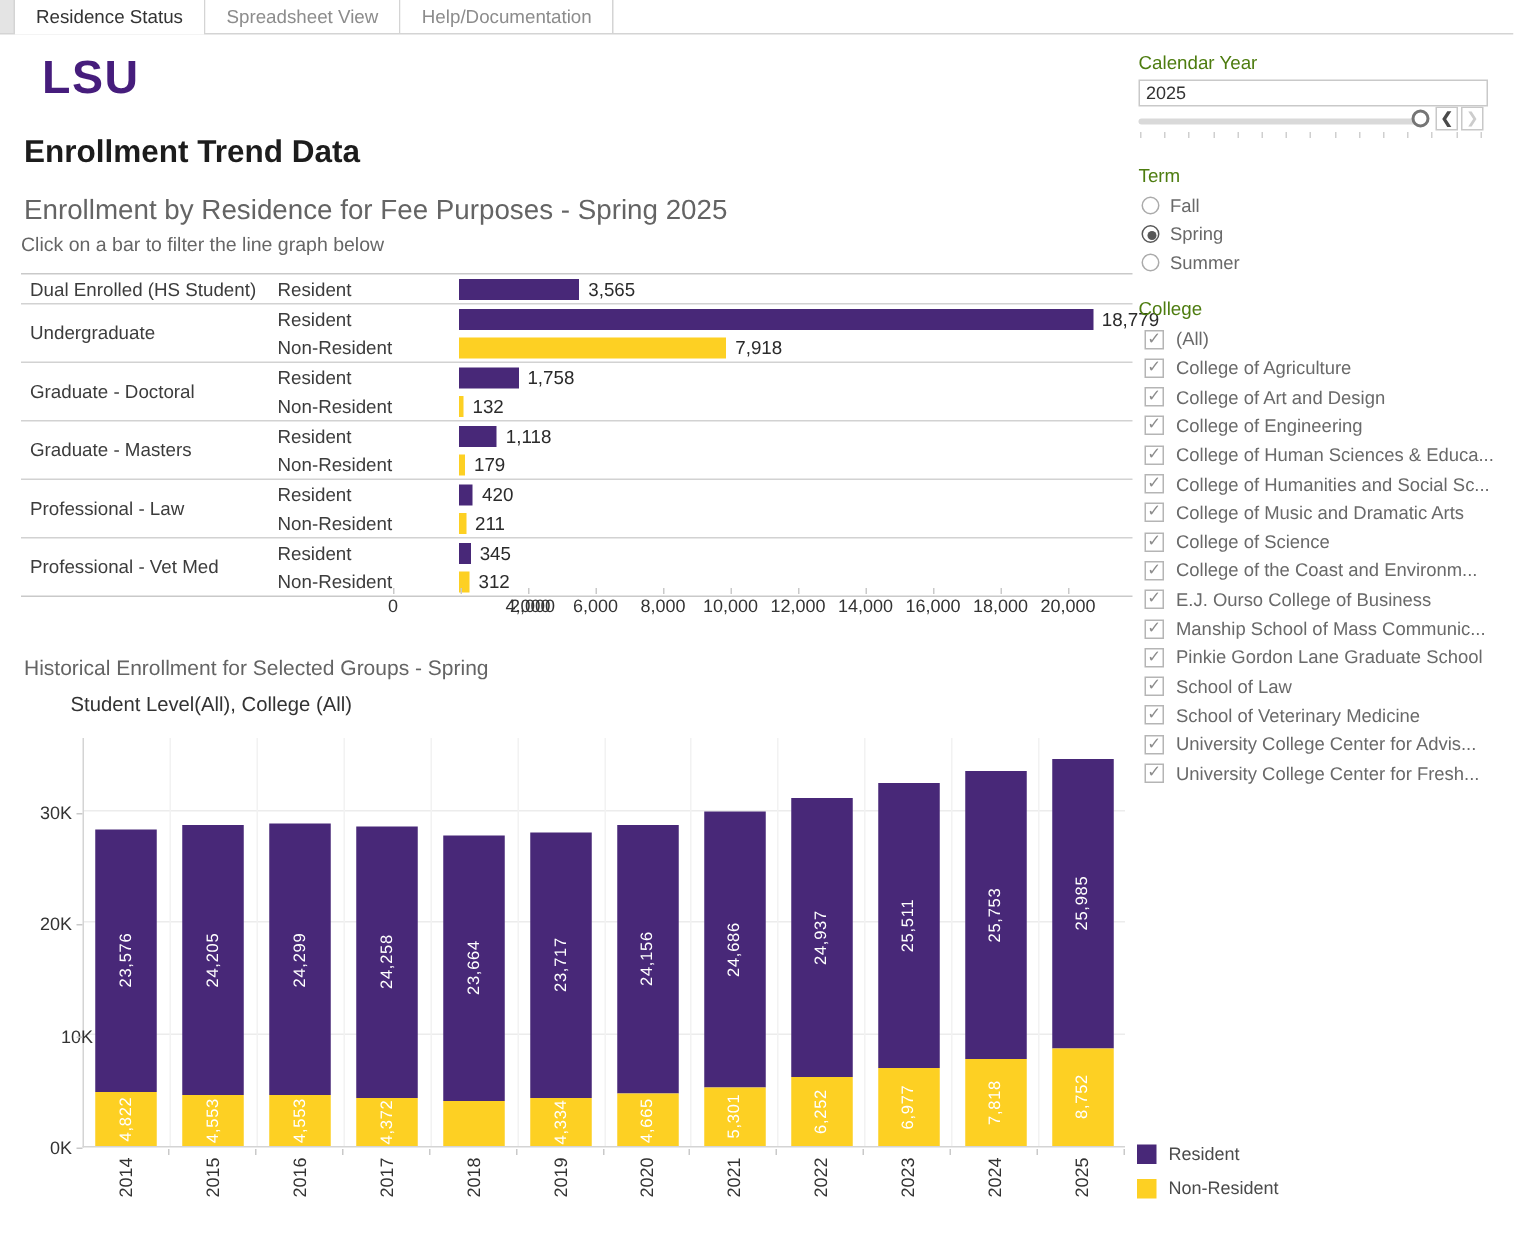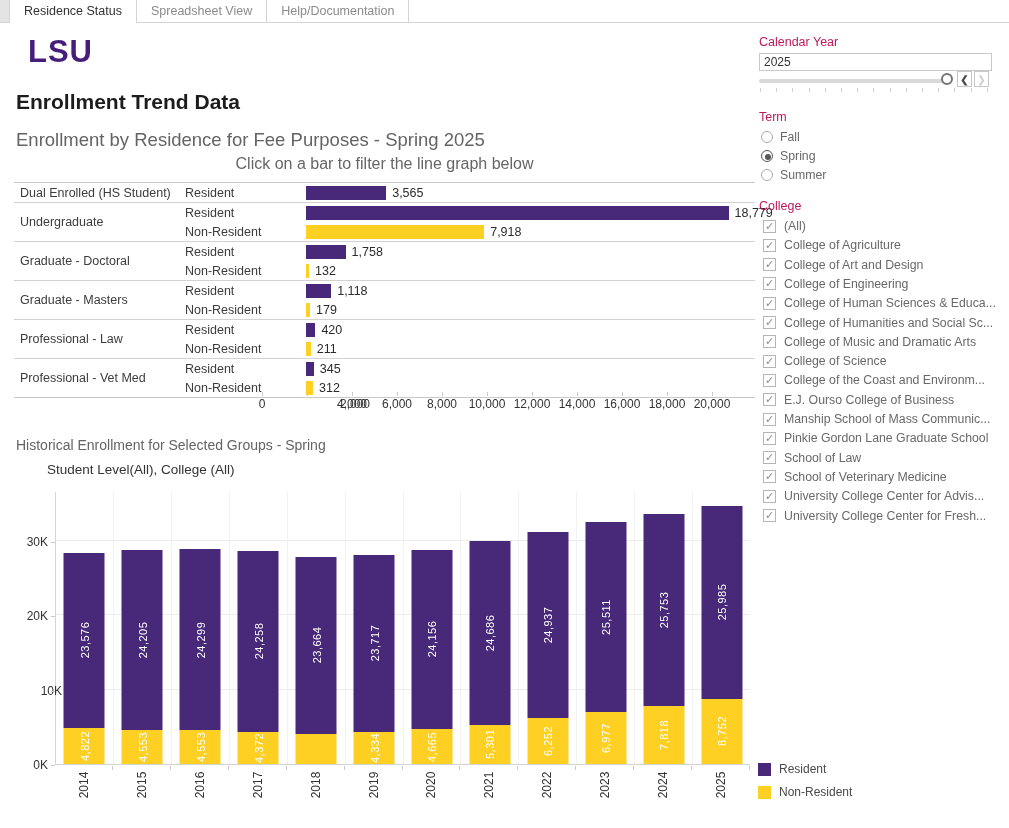--- a/index.html
+++ b/index.html
@@ -16,22 +16,22 @@
   .tab.active { color: #333; }
   .tab.active::after { content: ""; position: absolute; left: 0; right: 0; bottom: -1px; height: 1px; background: #fff; }
 
   
   #lsu-logo { position: absolute; left: 28px; top: 34px; font-size: 31px; font-weight: 900;
     letter-spacing: 1px; color: #461D7C; font-family: "Liberation Sans", sans-serif; }
   #page-title { position: absolute; left: 16px; top: 90px; font-size: 21px; font-weight: 700; color: #1c1c1c; }
 
   
   #res-title { position: absolute; left: 16px; top: 129px; font-size: 18.5px; color: #646464; }
-  #res-caption { position: absolute; left: 14px; top: 155px; width: 741px; text-align: center;
-    font-size: 16px; color: #666; }
+  #res-caption { position: absolute; left: 14px; top: 155px; width: 741px; text-align: left;
+    font-size: 13px; color: #666; }
   #res-table { position: absolute; left: 14px; top: 182px; width: 741px;
     border-top: 1px solid #c9c9c9; border-bottom: 1px solid #c9c9c9; background: #fff; }
   #res-grid { position: absolute; left: 14px; top: 183px; width: 741px; height: 209px; pointer-events: none; }
   .vgrid { position: absolute; top: 0; bottom: 0; width: 1px; background: #ececec; }
   .vgrid.zero { background: #d8d8d8; }
   .rgroup { display: flex; }
   .rgroup + .rgroup { border-top: 1px solid #d2d2d2; }
   .cat-cell { flex: 0 0 166px; padding-left: 6px; display: flex; align-items: center;
     font-size: 12.5px; color: #3c3c3c; }
   .rows-cell { flex: 1; }
@@ -66,21 +66,21 @@
     font-size: 12px; color: #333; white-space: nowrap; }
   .ycell::before { content: ""; position: absolute; right: 0; top: 0; width: 1px; height: 4px; background: #c9c9c9; }
 
   
   #legend { position: absolute; left: 758px; top: 760px; }
   .legend-row { display: flex; align-items: center; gap: 8px; height: 18px; margin-bottom: 5px; cursor: pointer; }
   .swatch { width: 13px; height: 13px; }
   .legend-label { font-size: 12px; color: #4a4a4a; }
 
   
-  .side-label { position: absolute; left: 759px; font-size: 12.5px; color: #be185d; }
+  .side-label { position: absolute; left: 759px; font-size: 12.5px; color: #4d7c0f; }
   #year-input { position: absolute; left: 759px; top: 53px; width: 233px; height: 18px;
     border: 1px solid #c9c9c9; font-size: 12px; color: #333; padding: 0 4px;
     font-family: "Liberation Sans", sans-serif; background: #fff; }
   #slider-track { position: absolute; left: 759px; top: 79px; width: 187px; height: 4px;
     background: #d9d9d9; border-radius: 2px; }
   #slider-handle { position: absolute; left: 941px; top: 73px; width: 12px; height: 12px;
     border: 2px solid #757575; border-radius: 50%; background: #fff; cursor: pointer; }
   .slider-btn { position: absolute; top: 71px; width: 15px; height: 16px; border: 1px solid #c8c8c8;
     background: #fff; display: flex; align-items: center; justify-content: center;
     font-size: 10px; cursor: pointer; }

